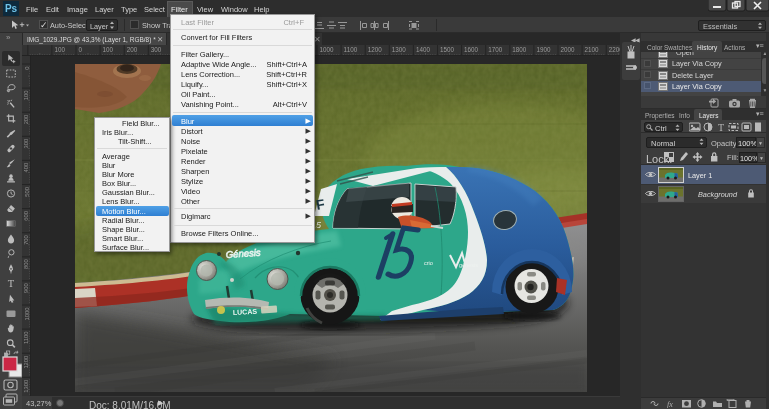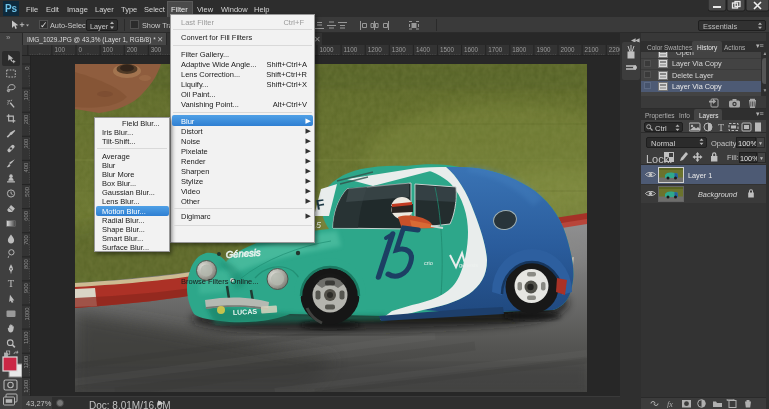--- a/index.html
+++ b/index.html
@@ -1030,28 +1030,28 @@
     <div class="t" style="left:11px;top:162.5px;">Stylize</div>
       <div class="t" style="right:4px;top:162.5px;font-size:7px;color:#333;">▶</div>
     <div class="t" style="left:11px;top:172.5px;">Video</div>
       <div class="t" style="right:4px;top:172.5px;font-size:7px;color:#333;">▶</div>
     <div class="t" style="left:11px;top:182.5px;">Other</div>
       <div class="t" style="right:4px;top:182.5px;font-size:7px;color:#333;">▶</div>
     <div class="abs" style="left:3px;top:194px;width:139px;height:1px;background:#d9d9d9;"></div>
     <div class="t" style="left:11px;top:198px;">Digimarc</div>
       <div class="t" style="right:4px;top:198px;font-size:7px;color:#333;">▶</div>
     <div class="abs" style="left:3px;top:210.5px;width:139px;height:1px;background:#d9d9d9;"></div>
-    <div class="t" style="left:11px;top:214.5px;margin-top:48px;">Browse Filters Online...</div>
+    <div class="t" style="left:11px;top:214.5px;">Browse Filters Online...</div>
   </div>
   </div>
   <div class="abs" style="left:94px;top:117px;width:76px;height:135px;background:#f2f2f2;border:1px solid #979797;box-shadow:2px 2px 4px rgba(0,0,0,0.45);z-index:50;"></div>
   <div id="bm" class="abs" style="left:94px;top:117px;width:76px;height:135px;z-index:51;font-size:7.5px;color:#1a1a1a;">
     <div class="t" style="left:8px;top:1.5px;margin-left:20px;">Field Blur...</div>
     <div class="t" style="left:8px;top:10.5px;">Iris Blur...</div>
-    <div class="t" style="left:8px;top:19.5px;">Tilt-Shift...</div>
+    <div class="t" style="left:24px;top:19.5px;">Tilt-Shift...</div>
     <div class="abs" style="left:3px;top:30.5px;width:70px;height:1px;background:#d9d9d9;"></div>
     <div class="t" style="left:8px;top:35px;">Average</div>
     <div class="t" style="left:8px;top:44px;">Blur</div>
     <div class="t" style="left:8px;top:53px;">Blur More</div>
     <div class="t" style="left:8px;top:62px;">Box Blur...</div>
     <div class="t" style="left:8px;top:71px;">Gaussian Blur...</div>
     <div class="t" style="left:8px;top:80px;">Lens Blur...</div>
     <div class="abs" style="left:1.5px;top:88.5px;width:73px;height:10px;background:linear-gradient(#4fa0e6,#2f7fd2);border-radius:2px;"></div>
     <div class="t" style="left:8px;top:89.5px;color:#fff;">Motion Blur...</div>
     <div class="t" style="left:8px;top:98.5px;">Radial Blur...</div>

